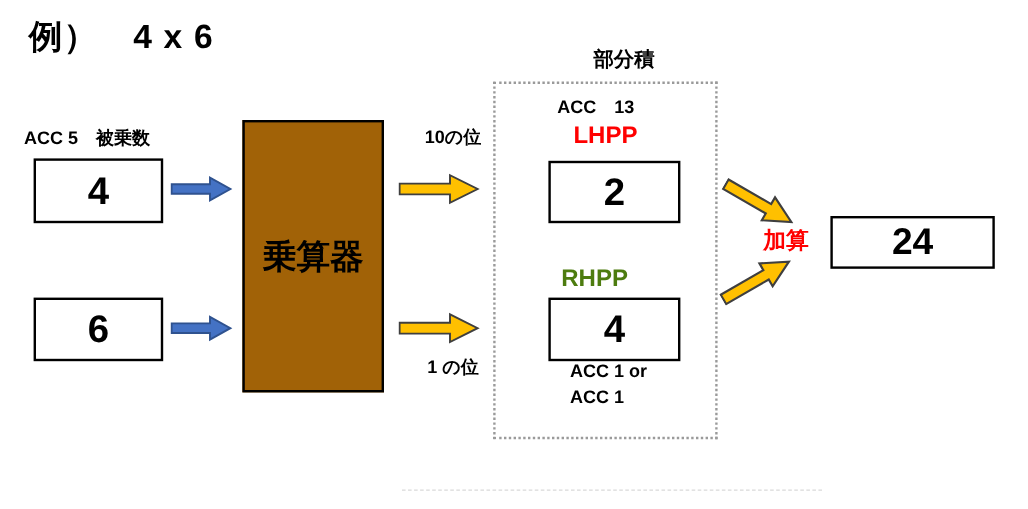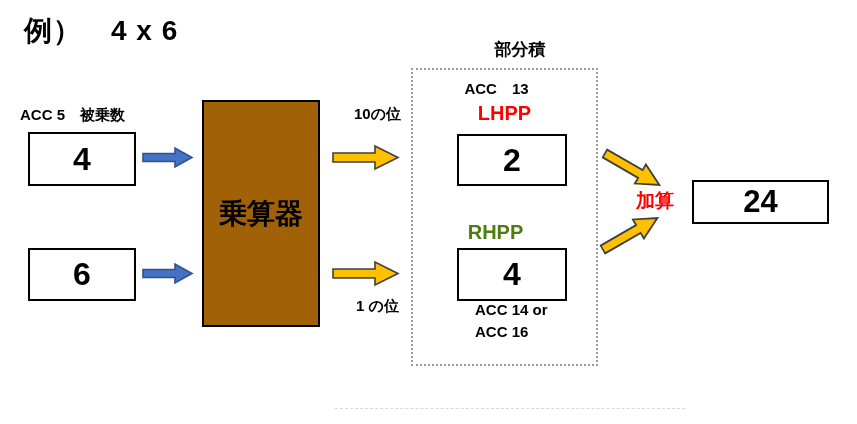--- a/index.html
+++ b/index.html
@@ -106,22 +106,22 @@
   <div class="abs ppbox"></div>
   <div class="abs lbl ctr acc13">ACC　13</div>
   <div class="abs ctr lhpp-lbl">LHPP</div>
   <div class="abs valbox lhpp-box">
     <span>2</span>
   </div>
   <div class="abs ctr rhpp-lbl">RHPP</div>
   <div class="abs valbox rhpp-box">
     <span>4</span>
   </div>
-  <div class="abs lbl acc14">ACC 14 or</div>
-  <div class="abs lbl acc15">ACC 16</div>
+  <div class="abs lbl acc14">ACC 1 or</div>
+  <div class="abs lbl acc15">ACC 1</div>
 
   <div class="abs addarrow-top">
     <svg width="66" height="26" viewBox="0 0 66 26">
       <polygon points="1,8.5 42,8.5 42,2 64,13 42,24 42,17.5 1,17.5" fill="#FFC000" stroke="#3F3F3F" stroke-width="1.8"></polygon>
     </svg>
   </div>
   <div class="abs addlbl">加算</div>
   <div class="abs addarrow-bot">
     <svg width="66" height="26" viewBox="0 0 66 26">
       <polygon points="1,8.5 42,8.5 42,2 64,13 42,24 42,17.5 1,17.5" fill="#FFC000" stroke="#3F3F3F" stroke-width="1.8"></polygon>

